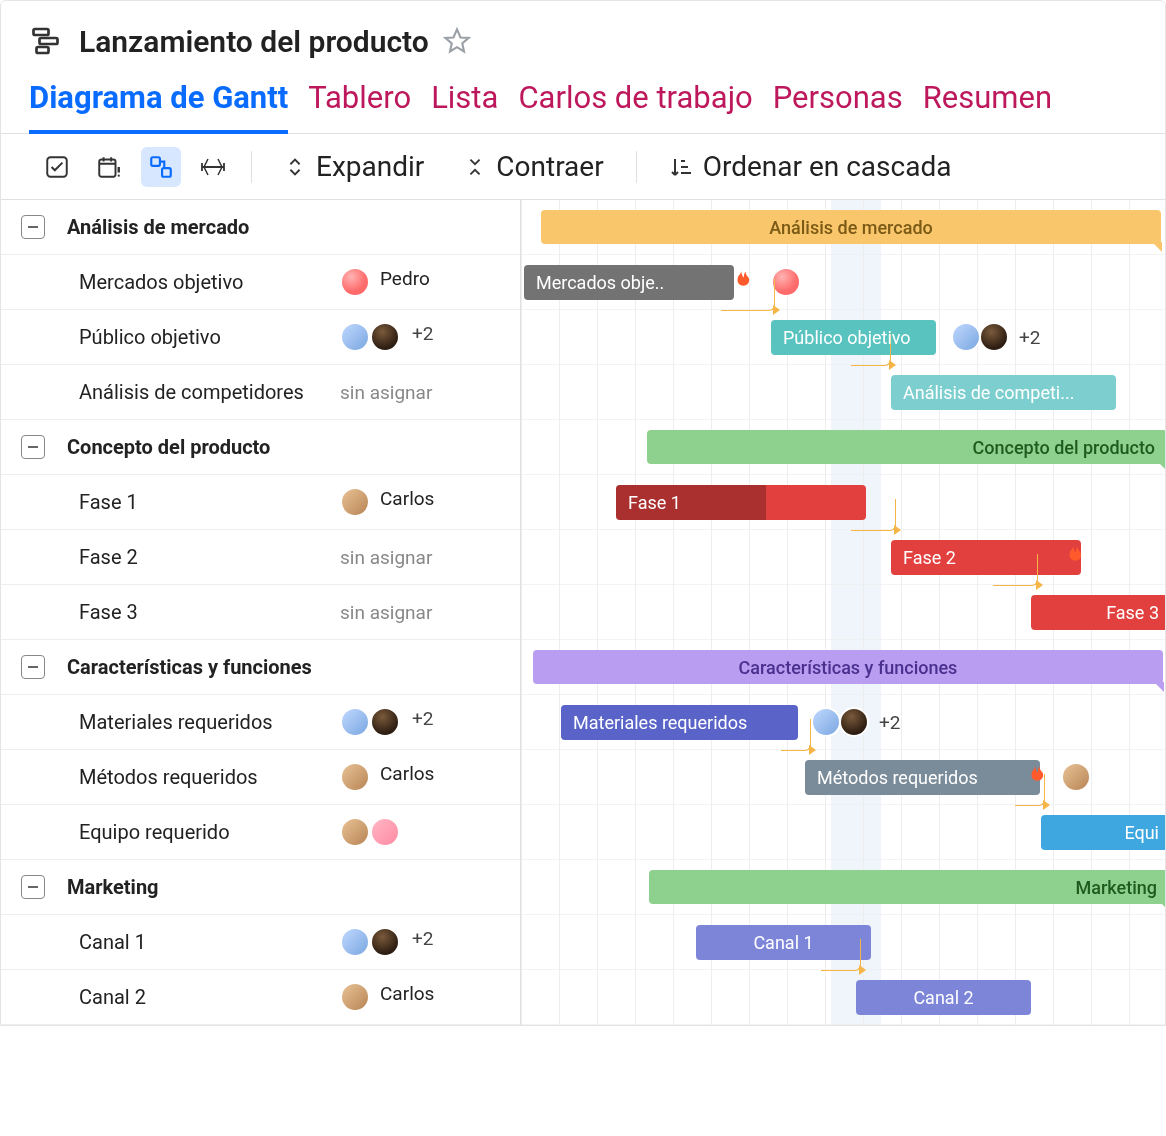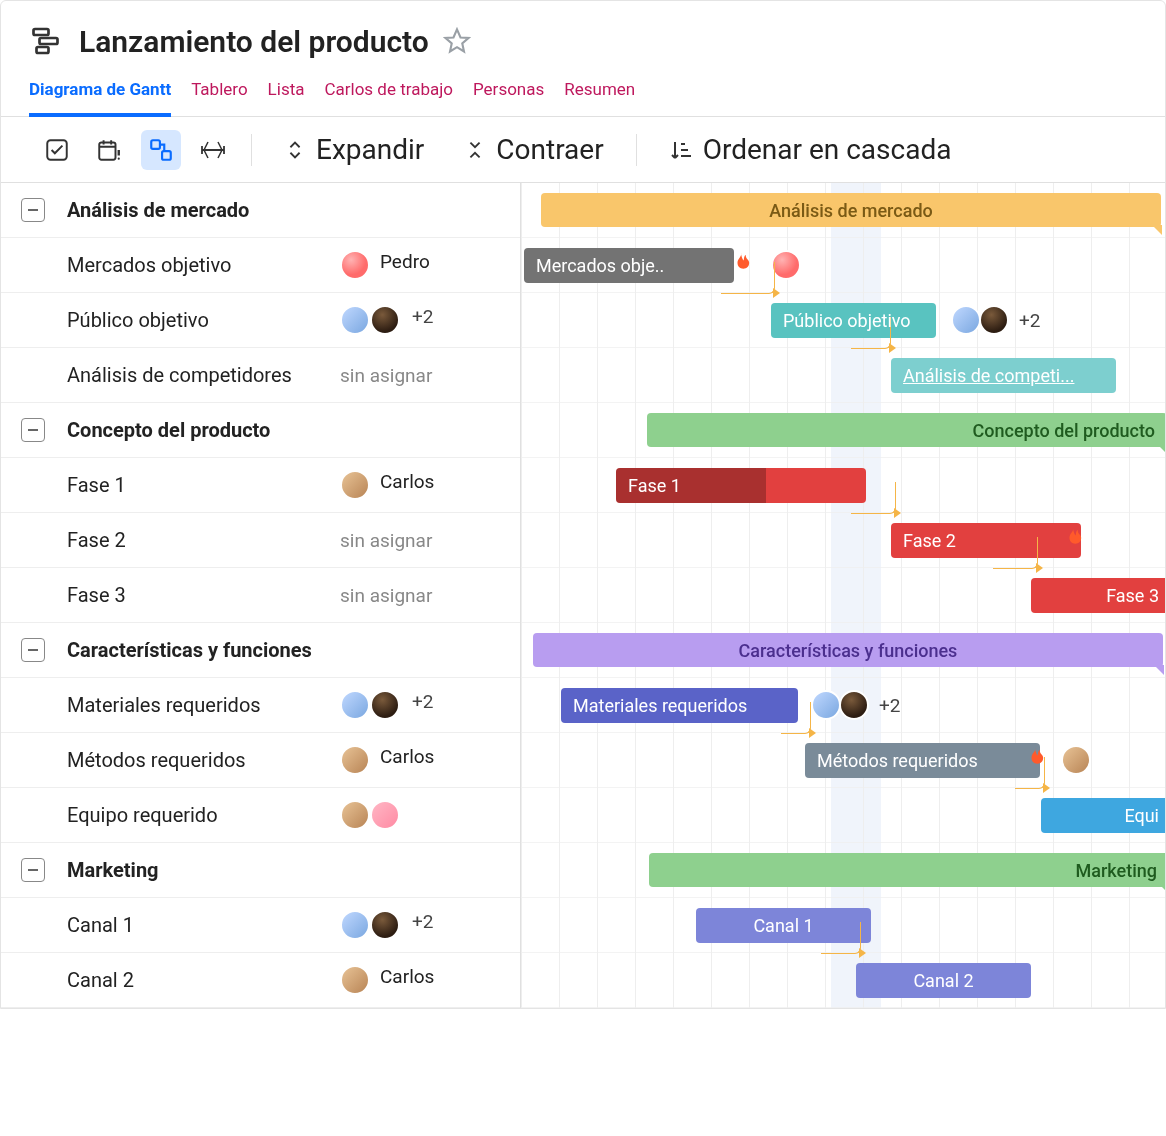--- a/index.html
+++ b/index.html
@@ -7,42 +7,42 @@
   .app { width:1166px; border:1px solid #e4e4e4; border-radius:6px 6px 0 0; overflow:hidden; background:#fff; }
 
   
   .hdr { display:flex; align-items:center; gap:14px; padding:22px 28px 10px; }
   .hdr-icon svg{display:block;}
   .hdr-title { font-size:30px; font-weight:600; color:#222; }
   .star{ color:#9aa0a6; }
   .star svg{display:block}
 
   
-  .tabs { display:flex; gap:20px; padding:0 28px; border-bottom:1px solid #e0e0e0; font-size:17px; }
+  .tabs { display:flex; gap:20px; padding:0 28px; border-bottom:1px solid #e0e0e0; font-size:31px; }
   .tab { padding:10px 0 14px; cursor:pointer; color:#be185d; }
   .tab.active{ color:#0a6cff; font-weight:700; border-bottom:4px solid #0a6cff; margin-bottom:-1px;}
 
   
   .toolbar{ display:flex; align-items:center; gap:12px; padding:10px 36px; border-bottom:1px solid #e0e0e0; font-size:28px;}
   .tool-ic{ width:40px; height:40px; display:flex; align-items:center; justify-content:center; border-radius:6px; cursor:pointer;}
   .tool-ic.sel{ background:#d6e7ff; }
   .vsep{ width:1px; height:32px; background:#e0e0e0; margin:0 6px;}
   .tool-btn{ display:flex; align-items:center; gap:10px; padding:6px 14px; cursor:pointer;}
   .tool-btn svg{flex:0 0 auto;}
 
   
   .main{ display:flex; }
   .left{ width:520px; flex:0 0 520px; border-right:1px solid #e0e0e0;}
   .right{ flex:1; position:relative; overflow:hidden;}
   body{ --rh:55px; }
 
   
   .lrow{ height:var(--rh); display:flex; align-items:center; border-bottom:1px solid #eee; }
   .lrow.group{ font-weight:700; font-size:20px; }
-  .lrow.task{ font-size:20px; font-weight:400;}
+  .lrow.task{ font-size:20px; font-weight:400;gap:12px;}
   .collapse{ width:24px; height:24px; border:1.5px solid #888; border-radius:4px; margin:0 16px 0 20px; display:flex; align-items:center; justify-content:center; color:#666; cursor:pointer;}
   .collapse svg{display:block;}
   .task-indent{ width:60px; flex:0 0 60px;}
   .lname{ flex:1; padding-left:6px; white-space:nowrap; overflow:hidden; text-overflow:ellipsis;}
   .assign{ width:180px; display:flex; gap:10px; font-size:19px;}
   .assign.un{ color:#888; }
   .av{ width:30px; height:30px; border-radius:50%; display:inline-block; border:2px solid #fff;}
   .av+ .av{ margin-left:-10px;}
   .plus{ font-size:19px; color:#444; margin-left:2px;}
 
@@ -315,21 +315,21 @@
         <div class="post-av" style="left:430px;">
               <span class="av p2"></span>
               <span class="av p3"></span>
               <span class="plus">+2</span>
             </div>
             <div class="link" style="left:330px;top:24px;width:40px;height:32px;">
               <span class="arrow"></span>
             </div>
       </div>
           <div class="grow">
-        <div class="bar ltteal" style="left:370px;width:225px;text-decoration:underline;">
+        <div class="bar ltteal" style="left:370px;width:225px;">
           <span class="lbl">Análisis de competi...</span>
         </div>
 
       </div>
           <div class="grow">
       <div class="bar groupbar green" style="left:126px;width:520px;justify-content:flex-end;">
         <span class="lbl">Concepto del producto</span>
         <span class="notch"></span>
       </div>
     </div>

